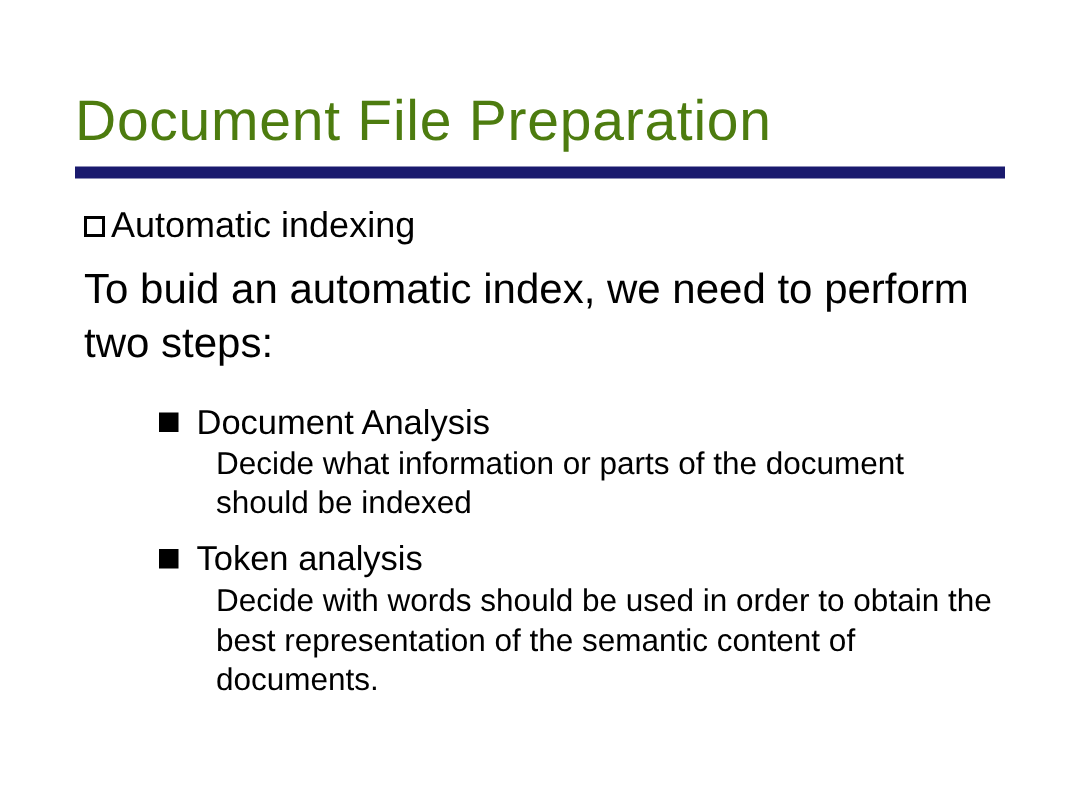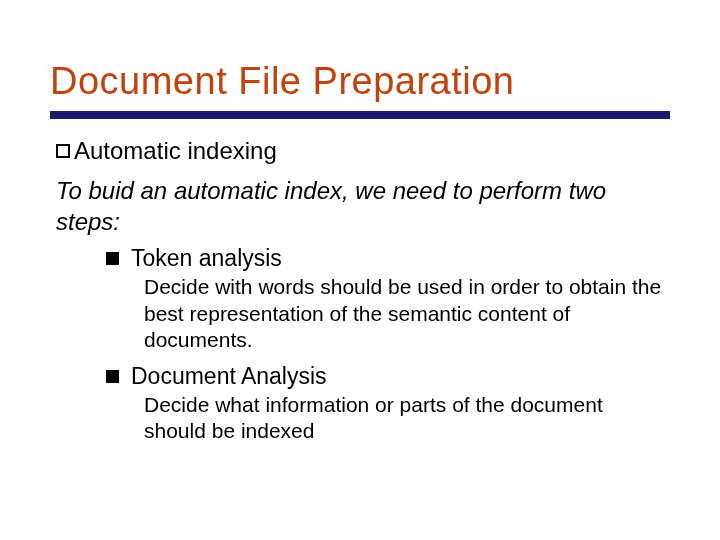--- a/index.html
+++ b/index.html
@@ -10,21 +10,21 @@
     font-family: Verdana, Geneva, sans-serif;
     color: #000;
     overflow: hidden;
   }
   .slide {
     padding: 60px 50px 40px 50px;
   }
   .title {
     font-size: 38px;
     font-weight: normal;
-    color: #c2410c;
+    color: #4d7c0f;
     margin-bottom: 8px;
     letter-spacing: 0.5px;
   }
   .title-underline {
     height: 8px;
     background: #1a1a6e;
     margin-bottom: 18px;
     margin-top: 2px;
   }
   .subtitle-row {
@@ -38,25 +38,24 @@
     height: 14px;
     border: 2px solid #000;
     margin-right: 4px;
     flex-shrink: 0;
   }
   .subtitle {
     font-size: 24px;
     font-weight: normal;
   }
   .intro {
-    font-size: 24px;
-    font-style: italic;
+    font-size: 28px;
     line-height: 1.3;
     margin-left: 6px;
-    margin-bottom: 8px;
+    margin-bottom: 20px;
   }
   .item {
     margin-left: 56px;
     margin-bottom: 4px;
   }
   .item-head {
     display: flex;
     align-items: center;
     margin-bottom: 2px;
   }
@@ -87,25 +86,25 @@
   <div class="subtitle-row">
     <span class="square-open"></span>
     <span class="subtitle">Automatic indexing</span>
   </div>
 
   <p class="intro">To buid an automatic index, we need to perform two steps:</p>
 
   <div class="item">
     <div class="item-head">
       <span class="square-filled"></span>
-      <span class="item-title">Token analysis</span>
+      <span class="item-title">Document Analysis</span>
     </div>
-    <p class="item-desc">Decide with words should be used in order to obtain the best representation of the semantic content of documents.</p>
+    <p class="item-desc">Decide what information or parts of the document should be indexed</p>
   </div>
 
   <div class="item">
     <div class="item-head">
       <span class="square-filled"></span>
-      <span class="item-title">Document Analysis</span>
+      <span class="item-title">Token analysis</span>
     </div>
-    <p class="item-desc">Decide what information or parts of the document should be indexed</p>
+    <p class="item-desc">Decide with words should be used in order to obtain the best representation of the semantic content of documents.</p>
   </div>
 </div>
 
 </body></html>

